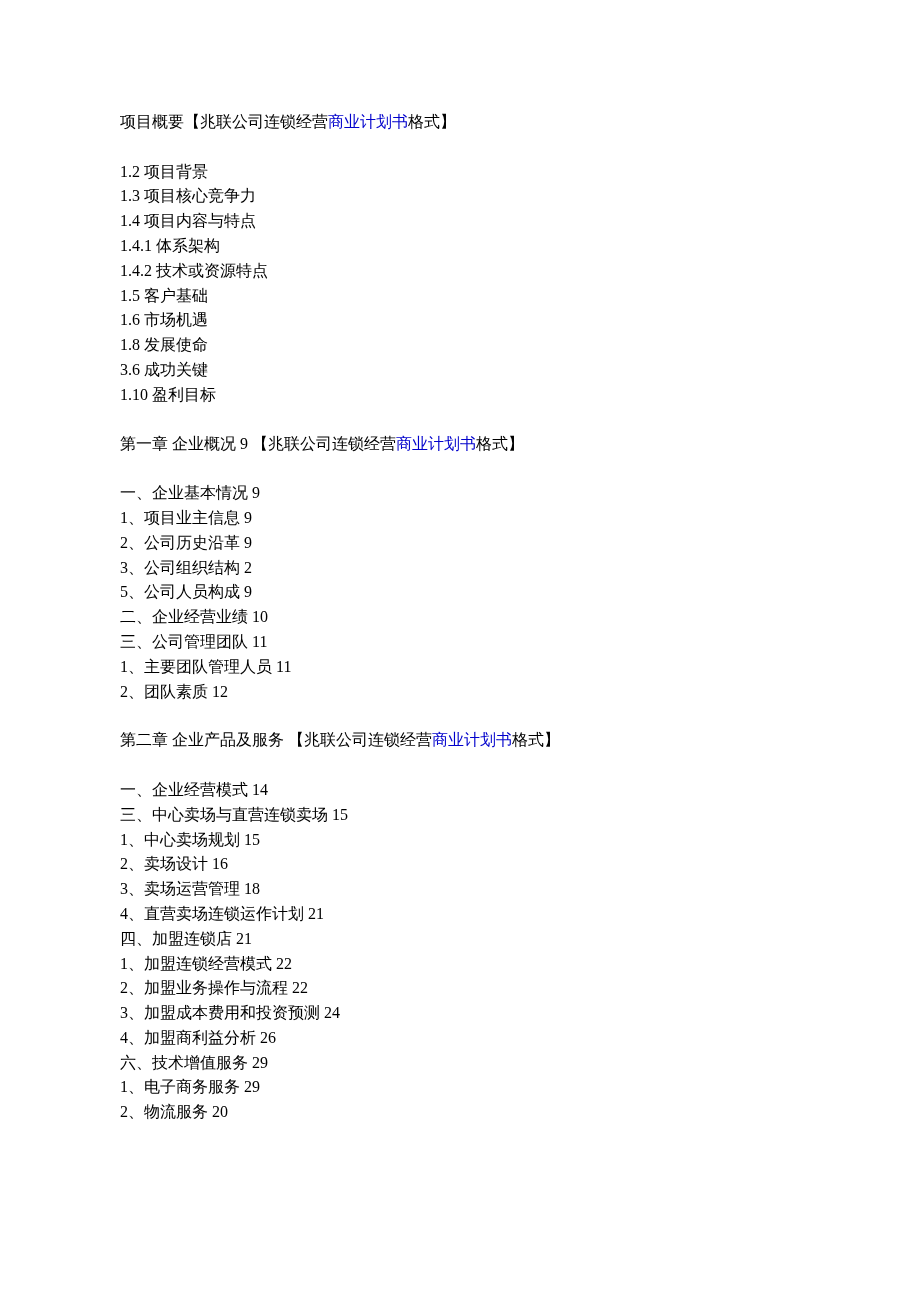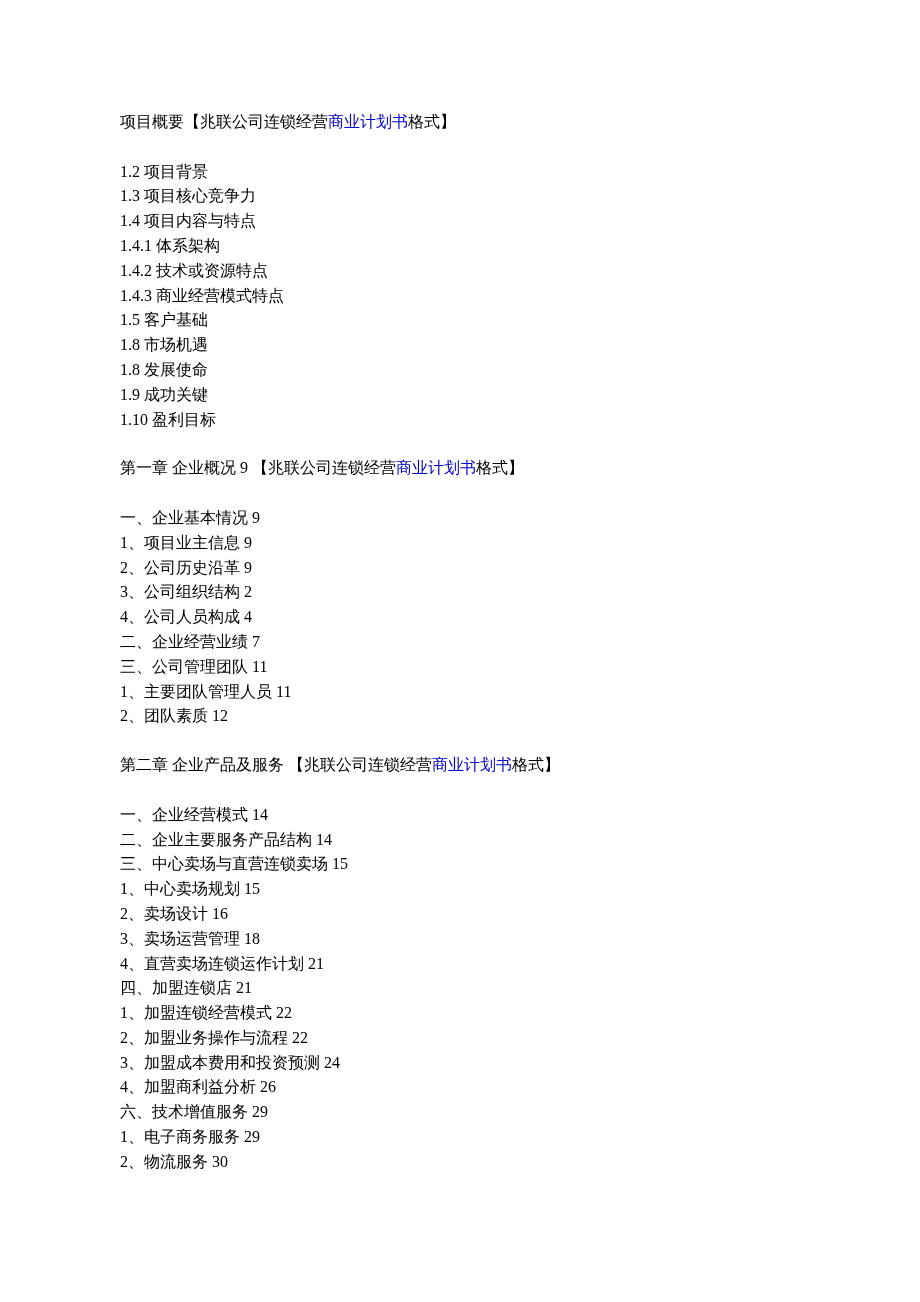--- a/index.html
+++ b/index.html
@@ -30,52 +30,50 @@
 
 <div class="page" id="root">
     <div class="section">
       <div class="line"><span>项目概要【兆联公司连锁经营</span><span class="link">商业计划书</span><span>格式】</span></div>
       <div class="line">&nbsp;</div>
       <div class="line">1.2 项目背景</div>
       <div class="line">1.3 项目核心竞争力</div>
       <div class="line">1.4 项目内容与特点</div>
       <div class="line">1.4.1 体系架构</div>
       <div class="line">1.4.2 技术或资源特点</div>
-      <div class="line">1.4.3 商业经营模式特点</div>
       <div class="line">1.5 客户基础</div>
-      <div class="line">1.8 市场机遇</div>
+      <div class="line">1.6 市场机遇</div>
       <div class="line">1.8 发展使命</div>
-      <div class="line">1.9 成功关键</div>
+      <div class="line">3.6 成功关键</div>
       <div class="line">1.10 盈利目标</div>
     </div>
     <div class="section">
       <div class="line"><span>第一章 企业概况 9 【兆联公司连锁经营</span><span class="link">商业计划书</span><span>格式】</span></div>
       <div class="line">&nbsp;</div>
       <div class="line">一、企业基本情况 9</div>
       <div class="line">1、项目业主信息 9</div>
       <div class="line">2、公司历史沿革 9</div>
       <div class="line">3、公司组织结构 2</div>
-      <div class="line">4、公司人员构成 4</div>
-      <div class="line">二、企业经营业绩 7</div>
+      <div class="line">5、公司人员构成 9</div>
+      <div class="line">二、企业经营业绩 10</div>
       <div class="line">三、公司管理团队 11</div>
       <div class="line">1、主要团队管理人员 11</div>
       <div class="line">2、团队素质 12</div>
     </div>
     <div class="section">
       <div class="line"><span>第二章 企业产品及服务 【兆联公司连锁经营</span><span class="link">商业计划书</span><span>格式】</span></div>
       <div class="line">&nbsp;</div>
       <div class="line">一、企业经营模式 14</div>
-      <div class="line">二、企业主要服务产品结构 14</div>
       <div class="line">三、中心卖场与直营连锁卖场 15</div>
       <div class="line">1、中心卖场规划 15</div>
       <div class="line">2、卖场设计 16</div>
       <div class="line">3、卖场运营管理 18</div>
       <div class="line">4、直营卖场连锁运作计划 21</div>
       <div class="line">四、加盟连锁店 21</div>
       <div class="line">1、加盟连锁经营模式 22</div>
       <div class="line">2、加盟业务操作与流程 22</div>
       <div class="line">3、加盟成本费用和投资预测 24</div>
       <div class="line">4、加盟商利益分析 26</div>
       <div class="line">六、技术增值服务 29</div>
       <div class="line">1、电子商务服务 29</div>
-      <div class="line">2、物流服务 30</div>
+      <div class="line">2、物流服务 20</div>
     </div>
   </div>
 
 </body></html>

